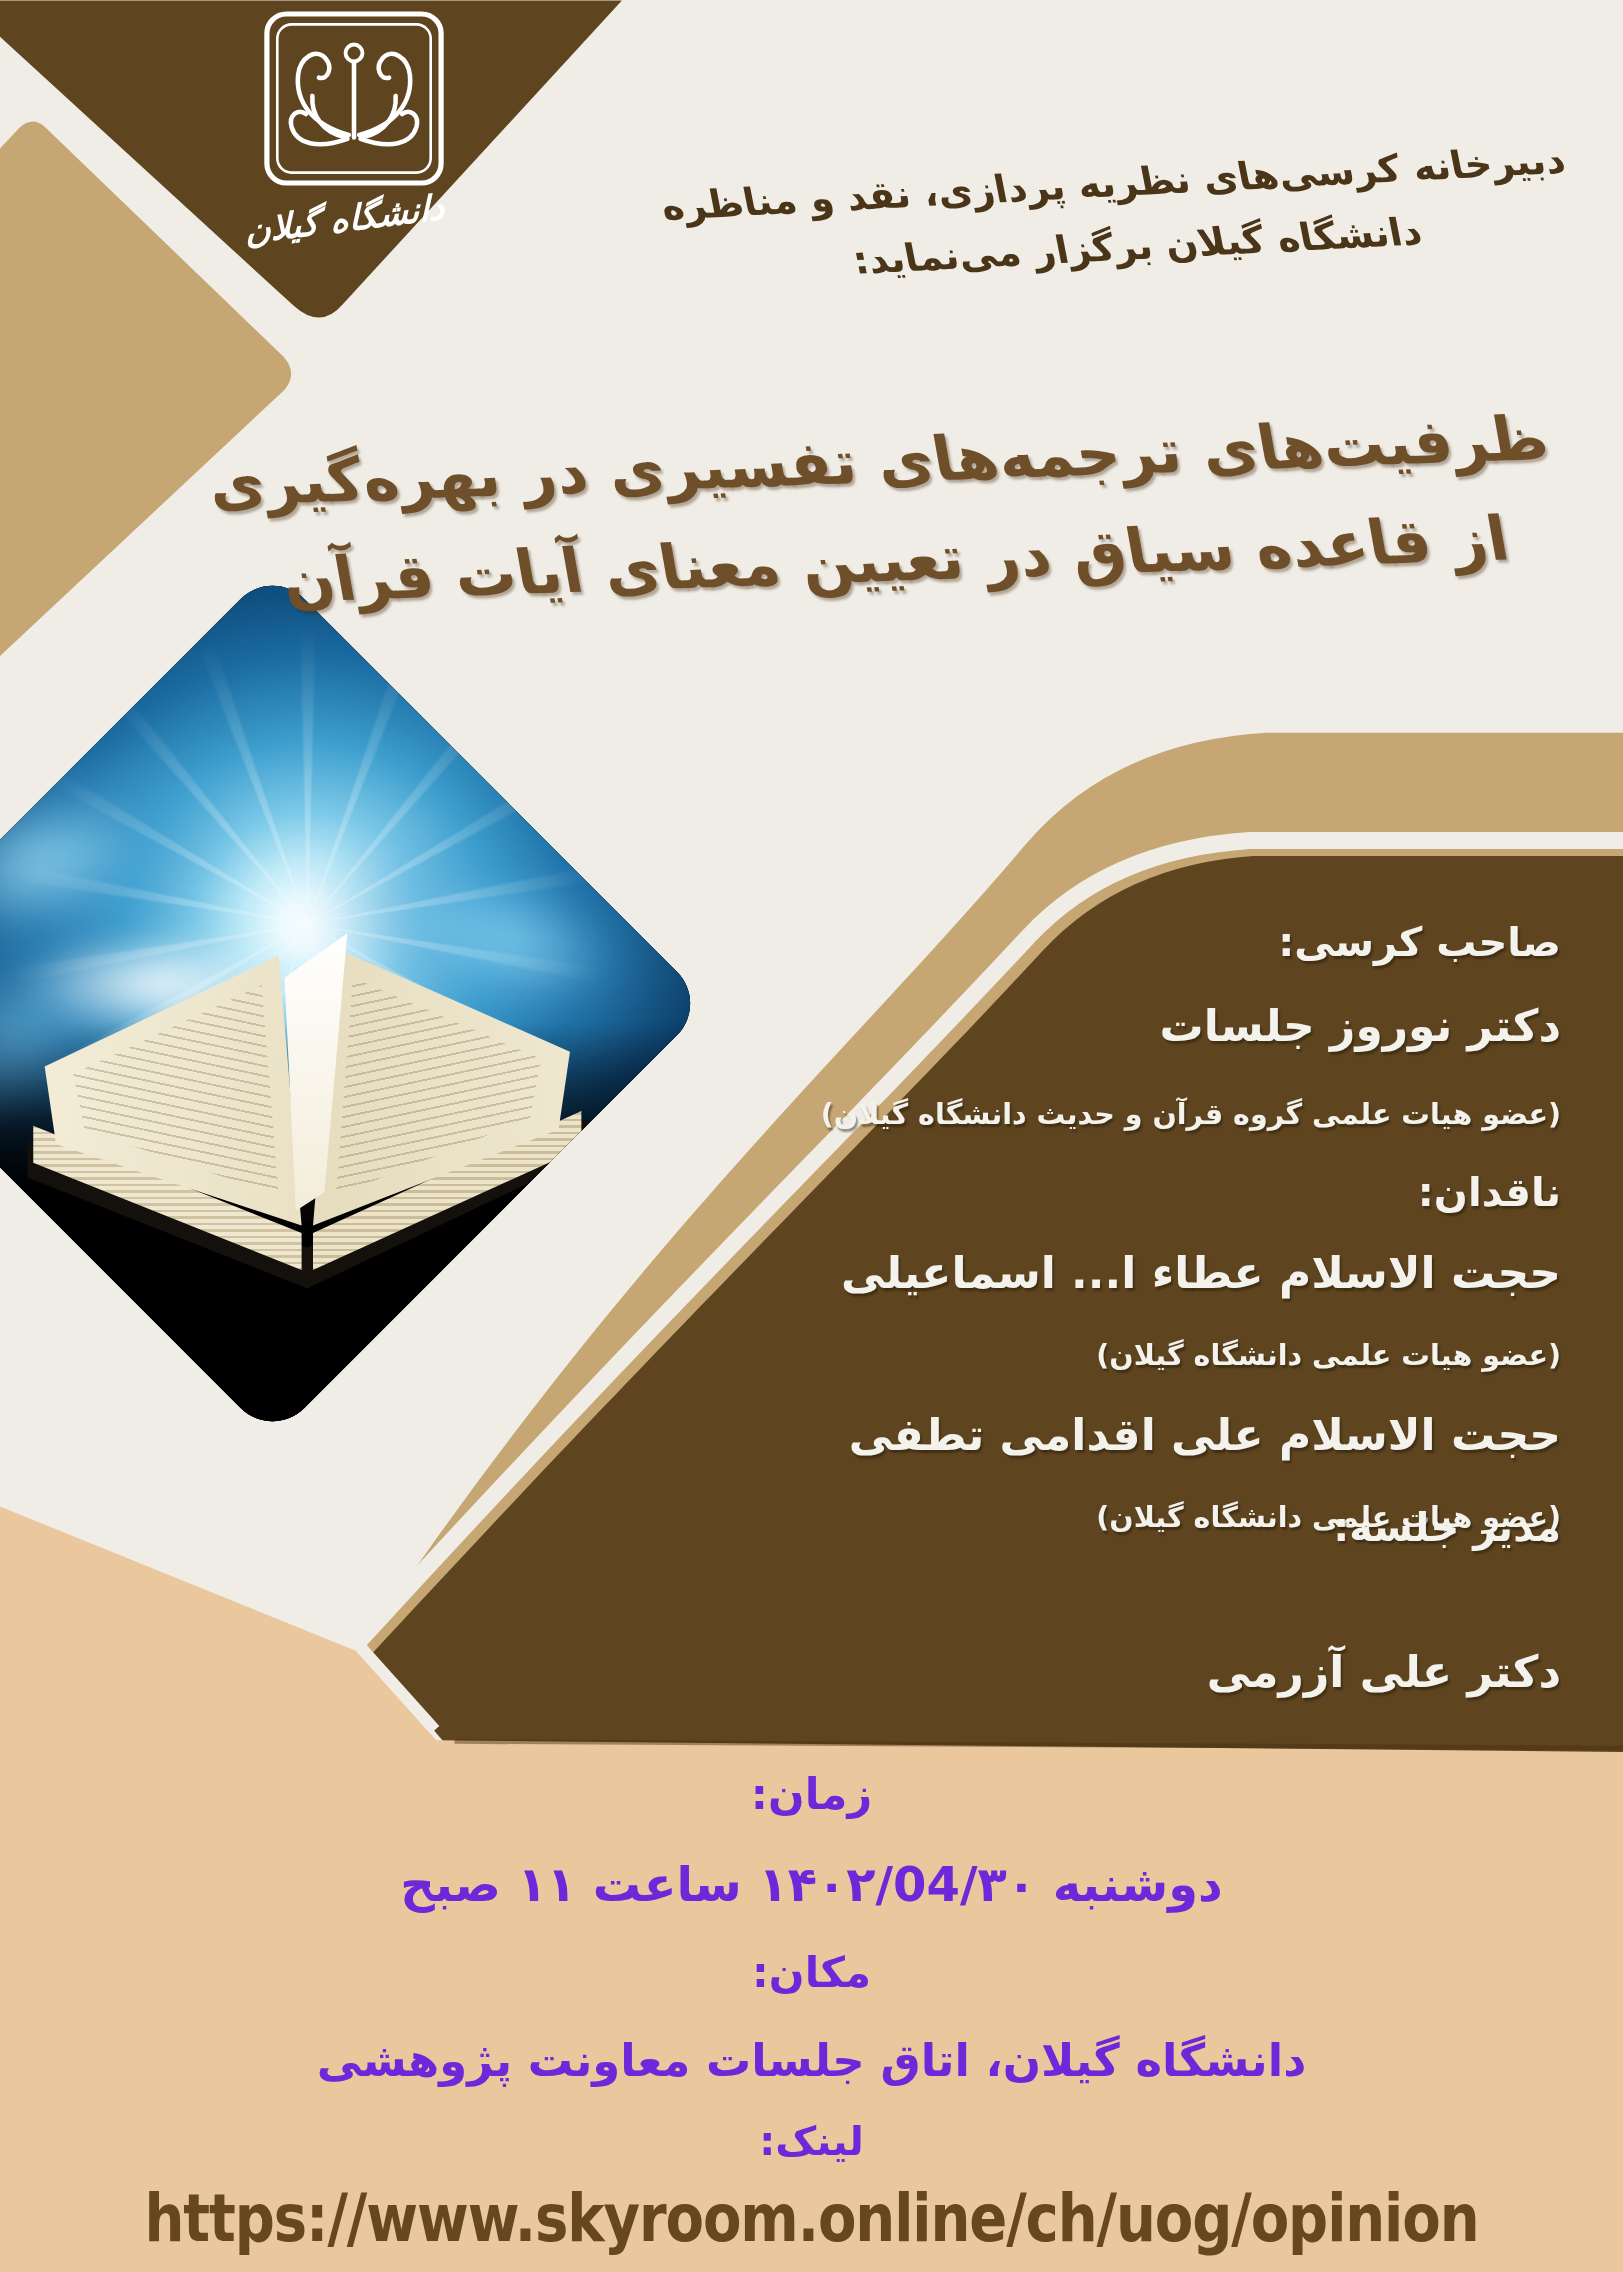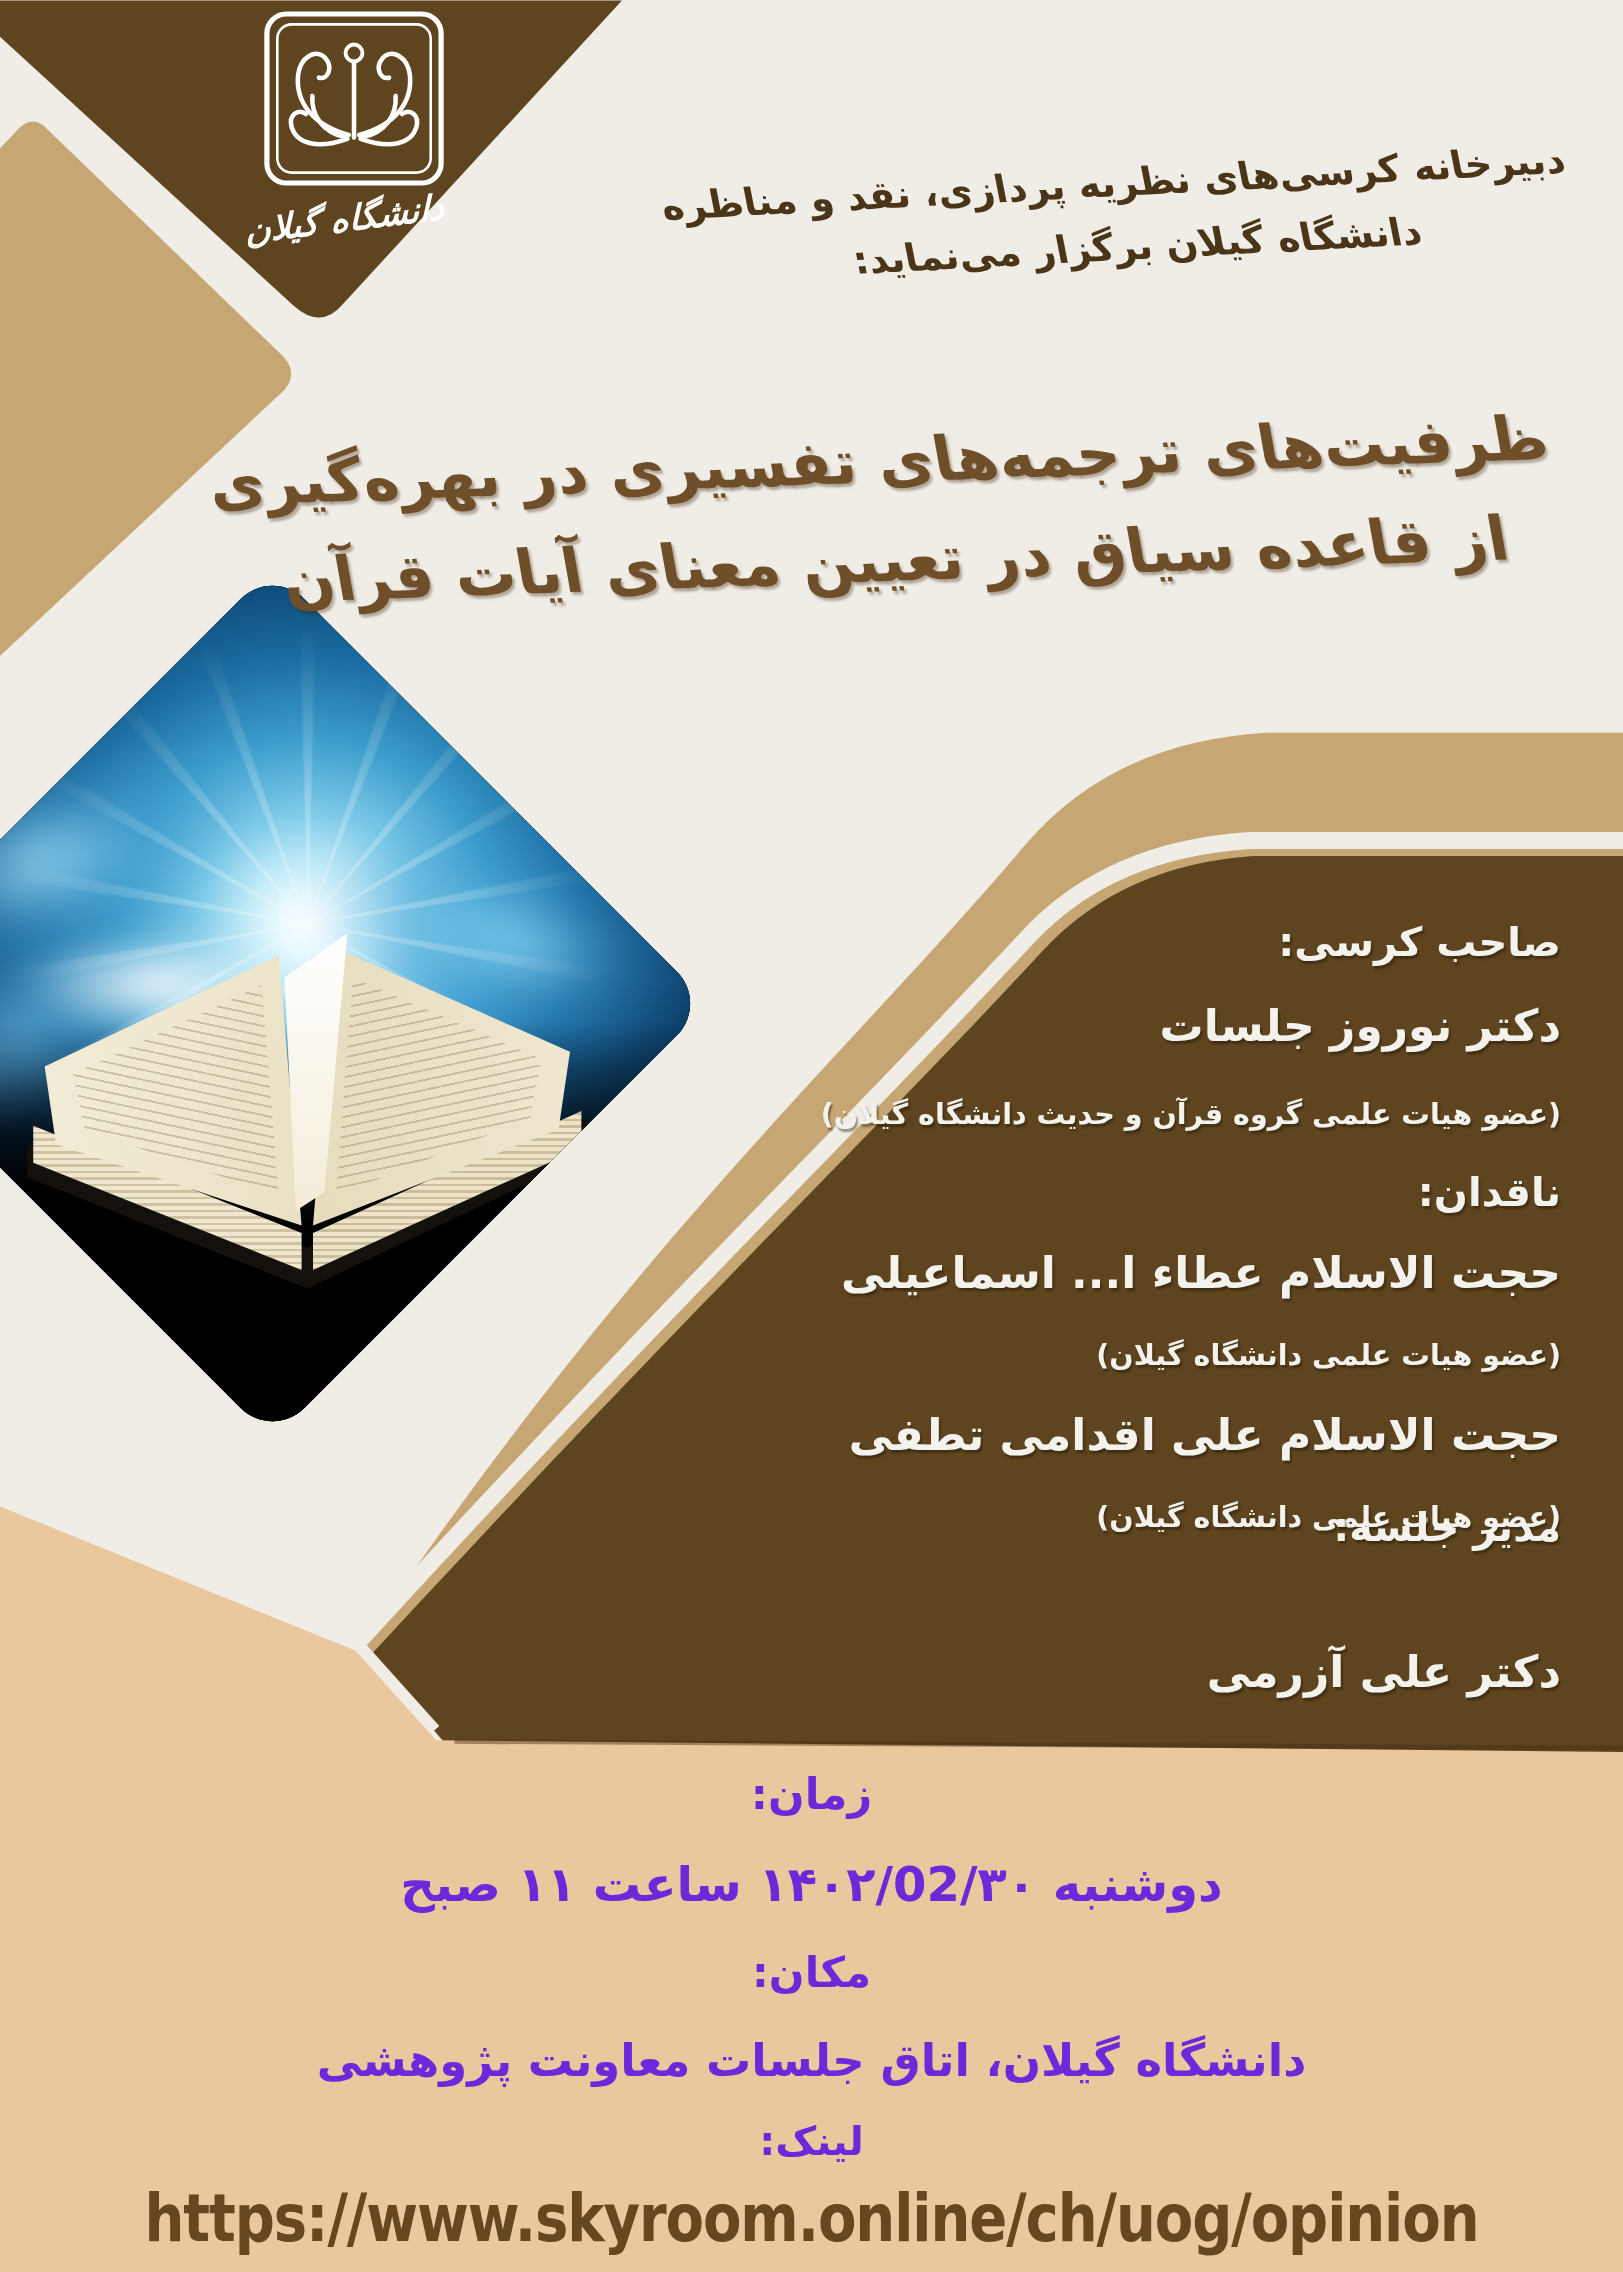--- a/index.html
+++ b/index.html
@@ -162,21 +162,21 @@
     <div class="sp sp-name" style="top:1247px;z-index:4;">حجت الاسلام عطاء ا... اسماعیلی</div>
     <div class="sp sp-aff" style="top:1338px;z-index:4;">(عضو هیات علمی دانشگاه گیلان)</div>
     <div class="sp sp-name" style="top:1409px;z-index:4;">حجت الاسلام علی اقدامی تطفی</div>
     <div class="sp sp-aff" style="top:1500px;z-index:4;">(عضو هیات علمی دانشگاه گیلان)</div>
     <div class="sp sp-label" style="top:1504px;z-index:4;">مدیر جلسه:</div>
     <div class="sp sp-name" style="top:1646px;z-index:4;">دکتر علی آزرمی</div>
   </div>
 
   <div>
     <div class="bot" style="top:1769px;font-size:43px;z-index:4;">زمان:</div>
-    <div class="bot" style="top:1856px;font-size:48px;z-index:4;">دوشنبه ۱۴۰۲/02/۳۰ ساعت ۱۱ صبح</div>
+    <div class="bot" style="top:1856px;font-size:48px;z-index:4;">دوشنبه ۱۴۰۲/04/۳۰ ساعت ۱۱ صبح</div>
     <div class="bot" style="top:1948px;font-size:42px;z-index:4;">مکان:</div>
     <div class="bot" style="top:2034px;font-size:45px;z-index:4;">دانشگاه گیلان، اتاق جلسات معاونت پژوهشی</div>
     <div class="bot" style="top:2118px;font-size:40px;z-index:4;">لینک:</div>
     <div class="bot url-line" style="top:2180px;z-index:4;">https://www.skyroom.online/ch/uog/opinion</div>
   </div>
 
 </div>
 
 
 </body></html>

